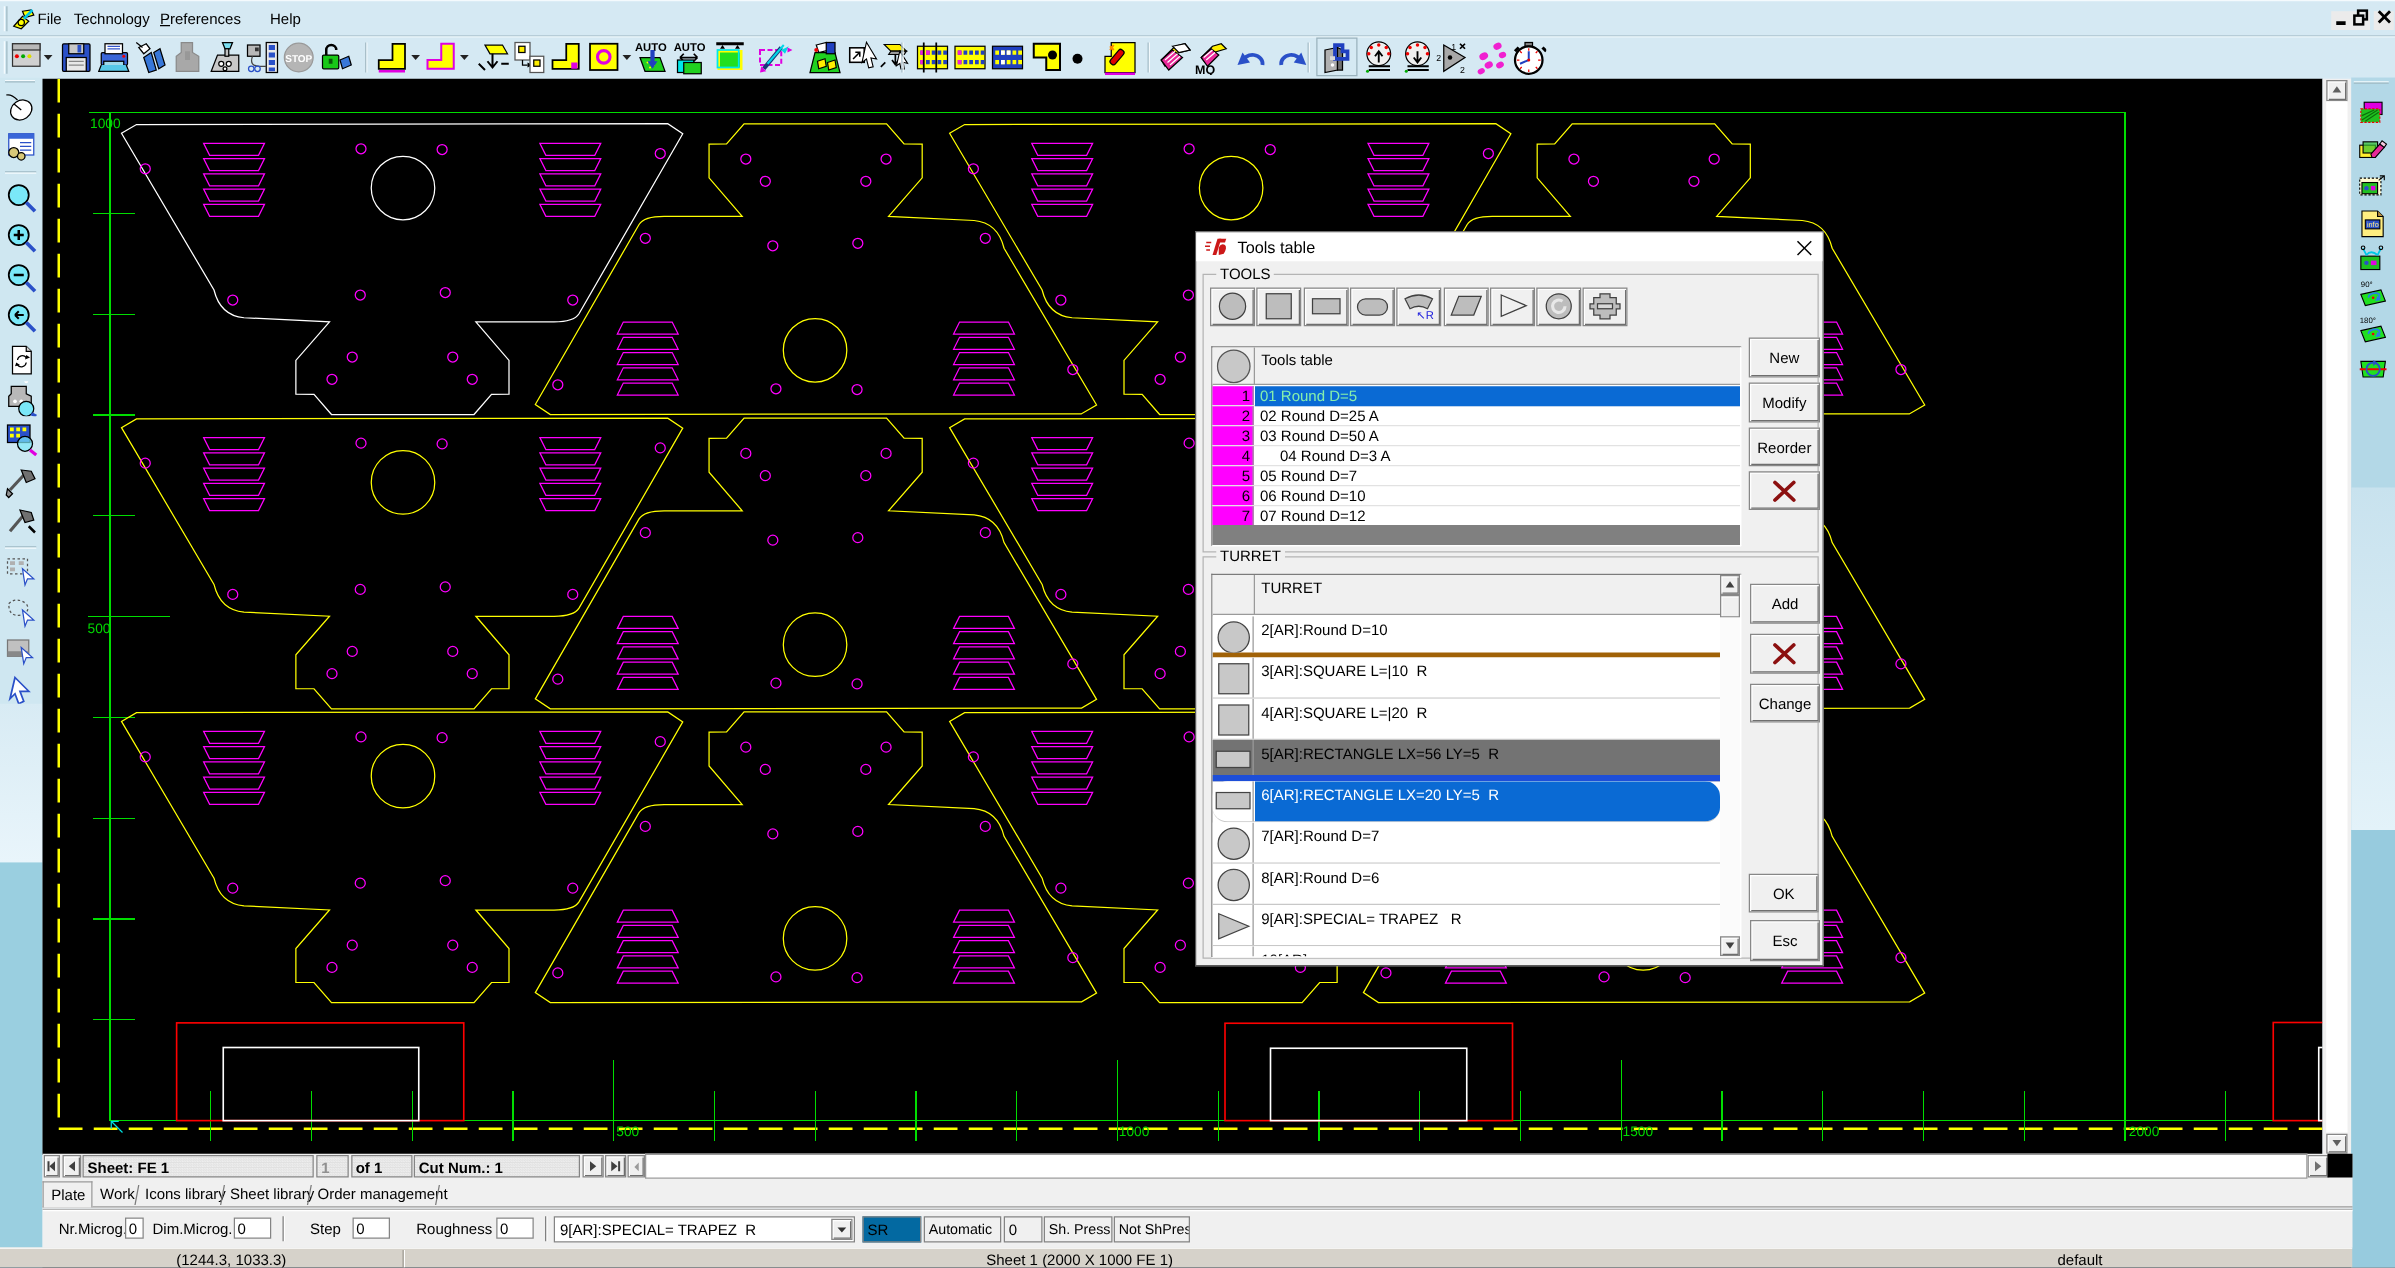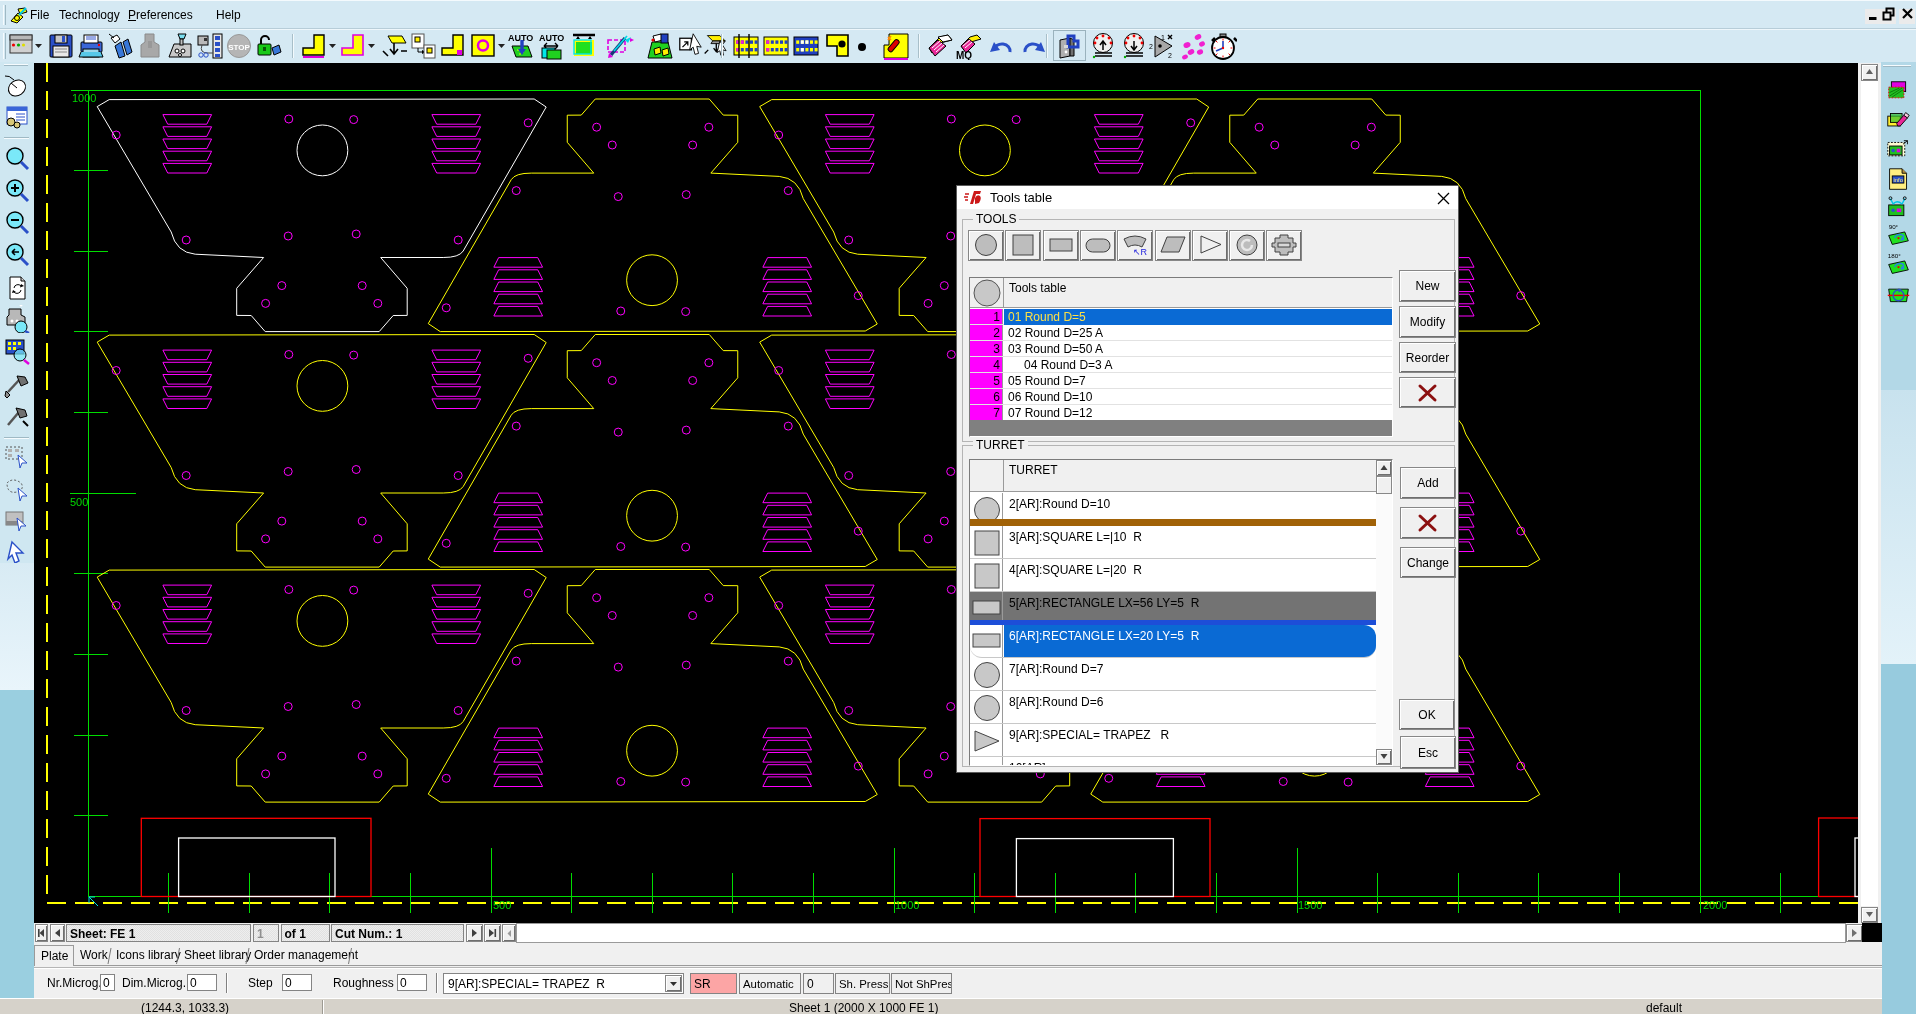--- a/index.html
+++ b/index.html
@@ -740,21 +740,21 @@
   <div class="abs" style="left:214px; top:8px;">Step</div>
   <div class="fld" style="left:248px; top:6px; width:30px; height:17px; background:#fff; padding:1px 0 0 2px;">0</div>
   <div class="abs" style="left:299px; top:8px;">Roughness</div>
   <div class="fld" style="left:363px; top:6px; width:30px; height:17px; background:#fff; padding:1px 0 0 2px;">0</div>
   <div class="abs" style="left:402px; top:5px; height:20px; width:2px; border-left:1px solid #808080; border-right:1px solid #fff;"></div>
   <div class="fld" style="left:409px; top:5px; width:241px; height:21px; background:#fff; padding:3px 0 0 4px;">9[AR]:SPECIAL= TRAPEZ&nbsp;&nbsp;R
     <div class="btn3d" style="right:1px; top:1px; width:17px; height:17px;"><svg width="15" height="15">
           <polygon points="4,6 11,6 7.5,10" fill="#303030"></polygon>
         </svg></div>
   </div>
-  <div class="fld" style="left:656px; top:5px; width:47px; height:21px; background:#fca5a5; padding:3px 0 0 3px;">SR</div>
+  <div class="fld" style="left:656px; top:5px; width:47px; height:21px; background:#0369a1; padding:3px 0 0 3px;">SR</div>
   <div class="fld" style="left:705px; top:5px; width:62px; height:21px; background:#f0f0f0; padding:4px 0 0 3px; font-size:11.4px;">Automatic</div>
   <div class="fld" style="left:769px; top:5px; width:31px; height:21px; background:#f0f0f0; padding:3px 0 0 3px;">0</div>
   <div class="fld" style="left:801px; top:5px; width:55px; height:21px; background:#f0f0f0; padding:4px 0 0 3px; font-size:11.4px;">Sh. Press</div>
   <div class="fld" style="left:857px; top:5px; width:61px; height:21px; background:#f0f0f0; padding:4px 0 0 3px; font-size:11.4px; overflow:hidden;">Not ShPress</div>
 </div>
 
 <div id="statusbar" class="abs">
   <div class="statustext" style="left:141px;">(1244.3, 1033.3)</div>
   <div class="statustext" style="left:789px;">Sheet 1 (2000 X 1000 FE 1)</div>
   <div class="statustext" style="left:1646px;">default</div>
@@ -818,21 +818,21 @@
     <div class="abs" style="left:0; top:0; width:422px; height:30px; background:#f0f0f0; border-bottom:1px solid #9a9a9a;">
       <svg class="abs" style="left:3px; top:1px;" width="28" height="28">
           <circle cx="14" cy="14" r="13" fill="#c8c8c8" stroke="#555"></circle>
         </svg>
       <div class="abs" style="left:39px; top:3px;">Tools table</div>
       <div class="abs" style="left:33px; top:0; height:30px; border-left:1px solid #9a9a9a;"></div>
     </div>
     <div id="toolrows">
         <div class="abs" style="left:0; top:31px; width:422px; height:16px; border-bottom:1px solid #e2e2e2;">
       <div class="abs" style="left:0; top:0; width:33px; height:15px; background:#ff00ff; border-right:1px solid #9a9a9a; text-align:right; padding:1px 2px 0 0;">1</div>
-      <div class="abs" style="left:34px; top:0; width:388px; height:16px; background:#0a6ad4; color:#fde047; padding:1px 0 0 4px;">01 Round D=5</div>
+      <div class="abs" style="left:34px; top:0; width:388px; height:16px; background:#0a6ad4; color:#86efac; padding:1px 0 0 4px;">01 Round D=5</div>
     </div>
         <div class="abs" style="left:0; top:47px; width:422px; height:16px; border-bottom:1px solid #e2e2e2;">
       <div class="abs" style="left:0; top:0; width:33px; height:15px; background:#ff00ff; border-right:1px solid #9a9a9a; text-align:right; padding:1px 2px 0 0;">2</div>
       <div class="abs" style="left:34px; top:0; width:388px; height:15px;  padding:1px 0 0 4px;">02 Round D=25 A</div>
     </div>
         <div class="abs" style="left:0; top:63px; width:422px; height:16px; border-bottom:1px solid #e2e2e2;">
       <div class="abs" style="left:0; top:0; width:33px; height:15px; background:#ff00ff; border-right:1px solid #9a9a9a; text-align:right; padding:1px 2px 0 0;">3</div>
       <div class="abs" style="left:34px; top:0; width:388px; height:15px;  padding:1px 0 0 4px;">03 Round D=50 A</div>
     </div>
         <div class="abs" style="left:0; top:79px; width:422px; height:16px; border-bottom:1px solid #e2e2e2;">
@@ -865,21 +865,21 @@
   <div class="gbox" style="left:5px; top:259px; width:493px; height:322px;">
     <div class="glabel">TURRET</div>
   </div>
 
   <div class="abs sunken" style="left:12px; top:273px; width:424px; height:307px; background:#fff; overflow:hidden;">
     <div class="abs" style="left:0; top:0; width:406px; height:32px; background:#f0f0f0; border-bottom:1px solid #9a9a9a;">
       <div class="abs" style="left:39px; top:3px;">TURRET</div>
       <div class="abs" style="left:33px; top:0; height:32px; border-left:1px solid #9a9a9a;"></div>
     </div>
     <div id="turrows">
-        <div class="abs" style="left:0; top:33px; width:406px; height:33px; border-bottom:7px solid #a16207; background:#fff; overflow:hidden;">
+        <div class="abs" style="left:0; top:33px; width:406px; height:33px; border-bottom:4px solid #a16207; background:#fff; overflow:hidden;">
       <div class="abs" style="left:0; top:0; width:33px; height:33px; border-right:1px solid #9a9a9a;">
             <svg class="abs" style="left:3px; top:3px;" width="28" height="28">
               <circle cx="14" cy="14" r="12.5" fill="#c8c8c8" stroke="#444"></circle>
             </svg>
           </div>
       <div class="abs" style="left:34px; top:0; width:372px; height:33px;  padding:4px 0 0 5px;">2[AR]:Round D=10</div>
     </div>
         <div class="abs" style="left:0; top:66px; width:406px; height:33px; border-bottom:1px solid #c8c8c8; background:#fff; overflow:hidden;">
       <div class="abs" style="left:0; top:0; width:33px; height:33px; border-right:1px solid #9a9a9a;">
             <svg class="abs" style="left:3px; top:3px;" width="28" height="28">

